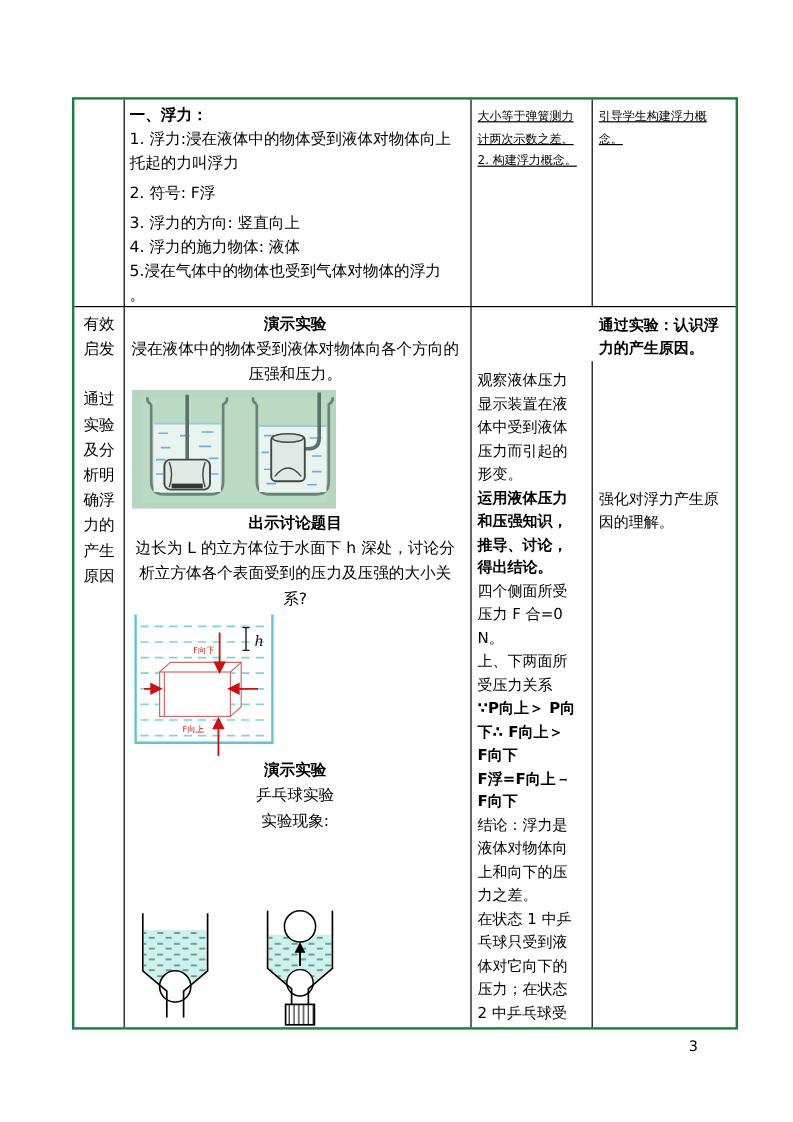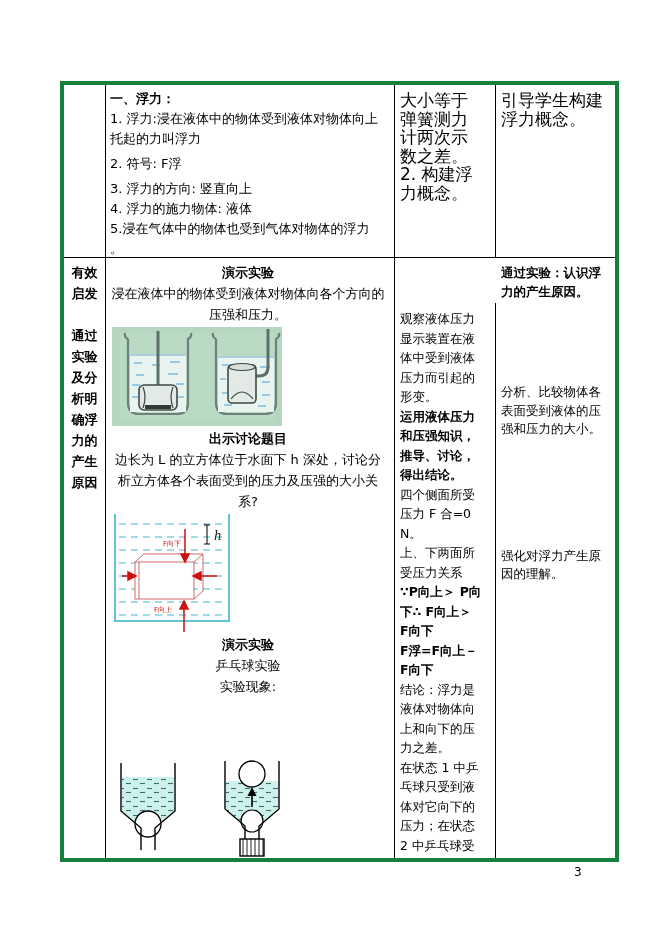--- a/index.html
+++ b/index.html
@@ -5,42 +5,42 @@
   html,body{margin:0;padding:0;}
   body{
     width:661px;height:935px;background:#ffffff;position:relative;
     font-family:"DejaVu Sans","Liberation Sans",sans-serif;color:#000;
   }
   .doc-table{
     position:absolute;left:60px;top:81px;
     display:grid;
     grid-template-columns:42px 289px 101px 119px;
     grid-template-rows:173px 600px;
-    border:4px solid #15803d;
+    border:2px solid #15803d;
   }
   .cell{
     box-sizing:border-box;overflow:hidden;
     border-right:1px solid #000;border-bottom:1px solid #000;
   }
   .cell.last-col{border-right:none;}
   .cell.last-row{border-bottom:none;}
   .b{font-weight:bold;}
   p{margin:0;}
 
   
   .c-main1{padding:4px 8px 0 4px;font-size:13px;line-height:20px;}
   .c-main1 .item{margin-top:0;}
   .c-main1 .sp{margin-top:5px;}
 
   
-  .c-note{padding:6px 12px 0 5px;font-size:17px;line-height:18.5px;}
+  .c-note{padding:6px 12px 0 5px;font-size:10px;line-height:18.5px;text-decoration:underline;}
   .c-note3{padding:6px 12px 0 5px;font-size:12.5px;line-height:19.5px;margin-top:45px;}
 
   
-  .c-side{padding-top:4px;text-align:center;font-weight:bold;font-size:13px;}
+  .c-side{padding-top:4px;text-align:center;font-weight:normal;font-size:13px;}
   .c-side .vline{height:21px;line-height:21px;}
 
   
   .c-main2{padding:4px 8px 0 4px;font-size:13px;line-height:21px;text-align:center;}
   .fig{display:block;}
   .fig-photo{margin:2px 0 0 2px;}
   .fig-cube{margin:0 0 0 2px;}
   .fig-funnels{margin:62px 0 0 8px;}
   .t2{margin-top:2px;}
 
@@ -227,19 +227,18 @@
       <p>四个侧面所受压力 F 合=0 N。</p>
       <p>上、下两面所受压力关系</p>
       <p class="b">∵P向上＞ P向下∴ F向上＞ F向下</p>
       <p class="b">F浮=F向上－F向下</p>
       <p>结论：浮力是液体对物体向上和向下的压力之差。</p>
       <p>在状态 1 中乒乓球只受到液体对它向下的压力；在状态 2 中乒乓球受到液体对它向上和</p>
     </div>
 
   <div class="cell c-intent last-col last-row">
     <p class="b">通过实验：认识浮力的产生原因。</p>
-    <p class="blk2">分析、比较物体各表面受到液体的压强和压力的大小。</p>
     <p class="blk4">强化对浮力产生原因的理解。</p>
   </div>
 
 </div>
 
 <div class="page-num">3</div>
 
 </body></html>

